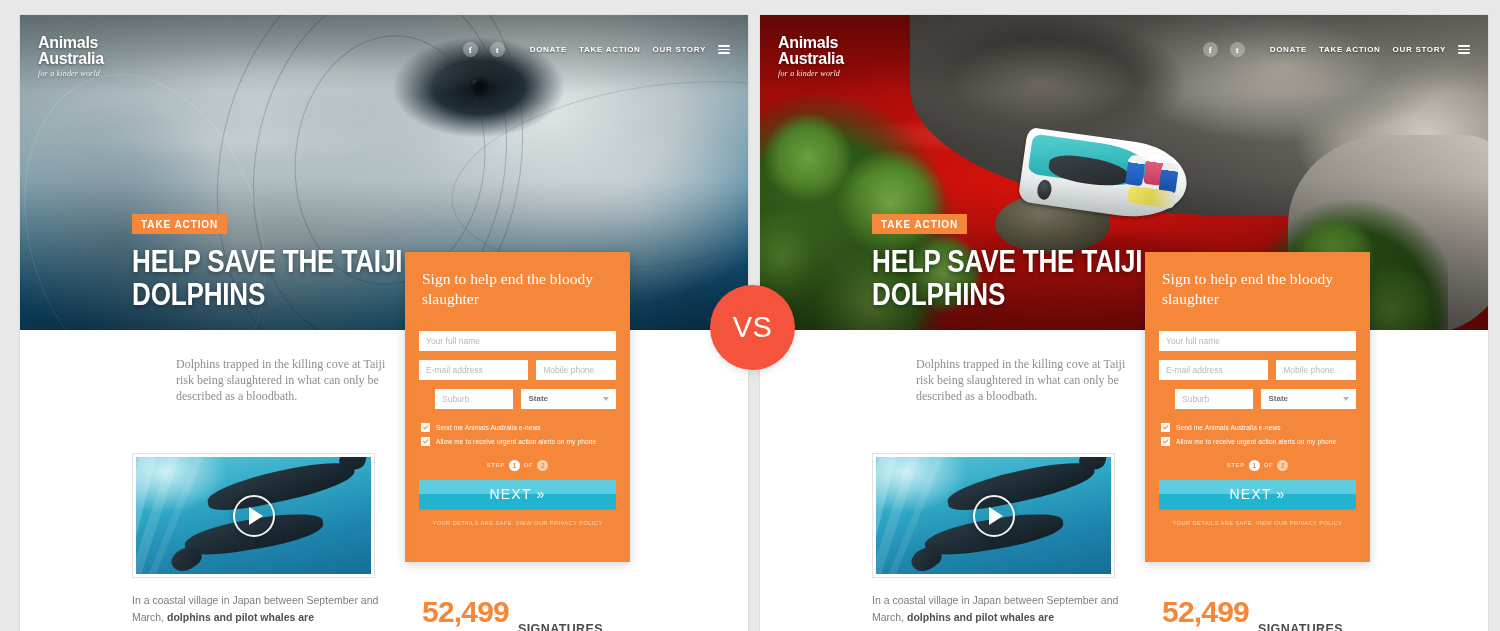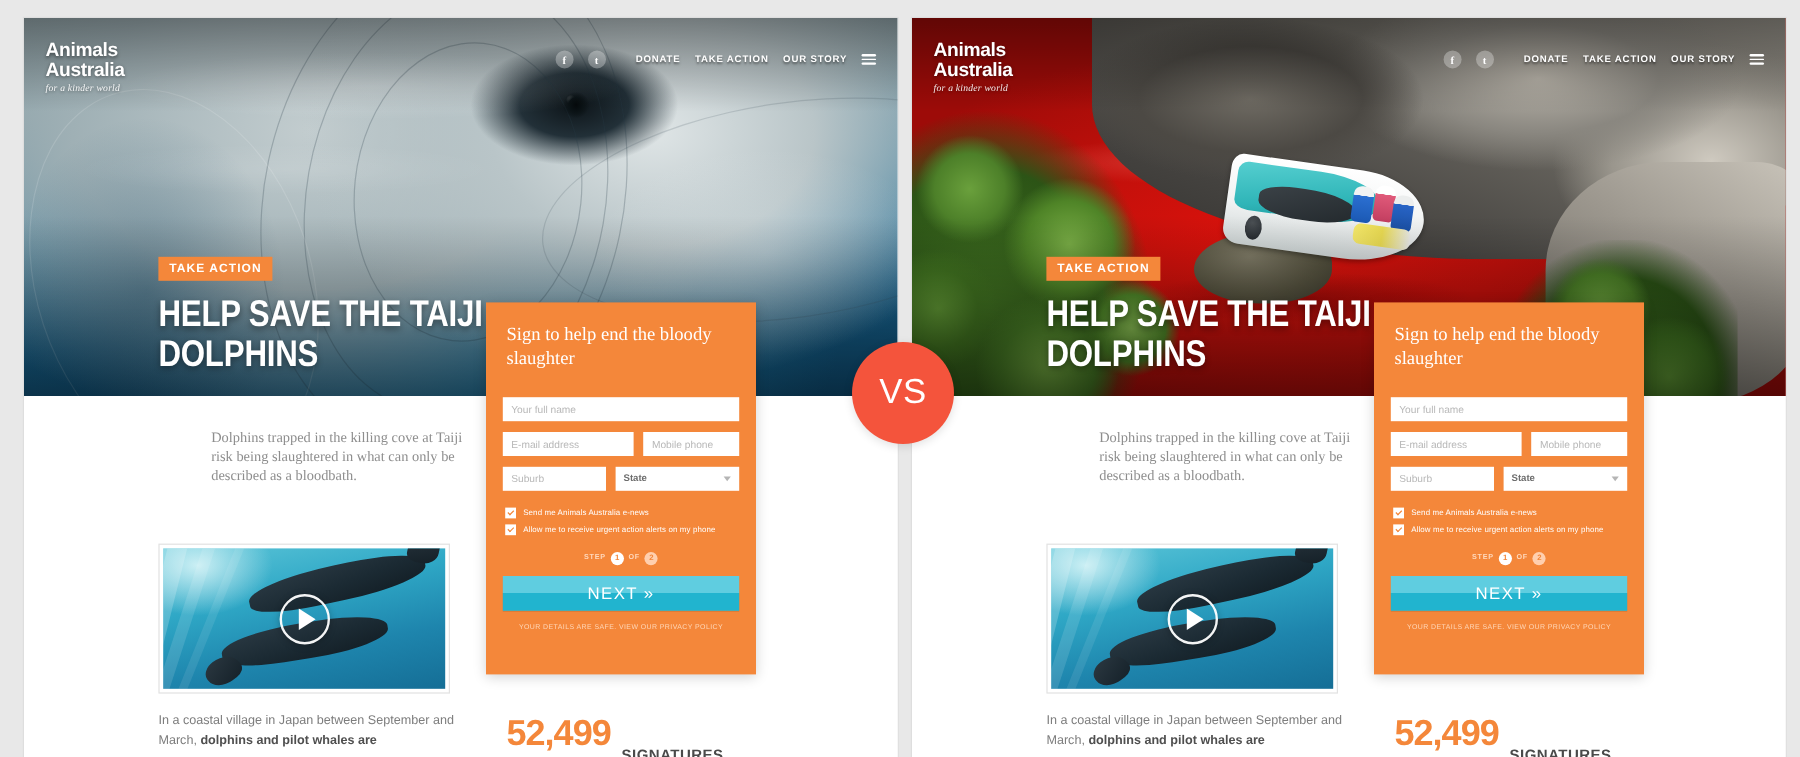--- a/index.html
+++ b/index.html
@@ -342,21 +342,21 @@
     padding: 0 7px;
     display: flex;
     align-items: center;
     font-family: "Liberation Sans", sans-serif;
     margin-bottom: 9px;
   }
   .fld-row { display: flex; gap: 8px; }
   .fld-row .fld { margin-bottom: 9px; }
   .fld-email { flex: 1.45; }
   .fld-mobile { flex: 1; }
-  .fld-suburb { flex: 1; }
+  .fld-suburb { flex: 1; margin-left: 16px; }
   .fld-state { flex: 1.25; justify-content: space-between; color: #6d6d6d; font-weight: 700; font-size: 8px; gap: 15px; }
   .caret {
     width: 0; height: 0;
     border-left: 3.5px solid transparent;
     border-right: 3.5px solid transparent;
     border-top: 4px solid #b5b5b5;
   }
 
   .checks { padding: 5px 16px 0; }
   .chk-row { display: flex; align-items: center; gap: 6px; margin-bottom: 5px; }

